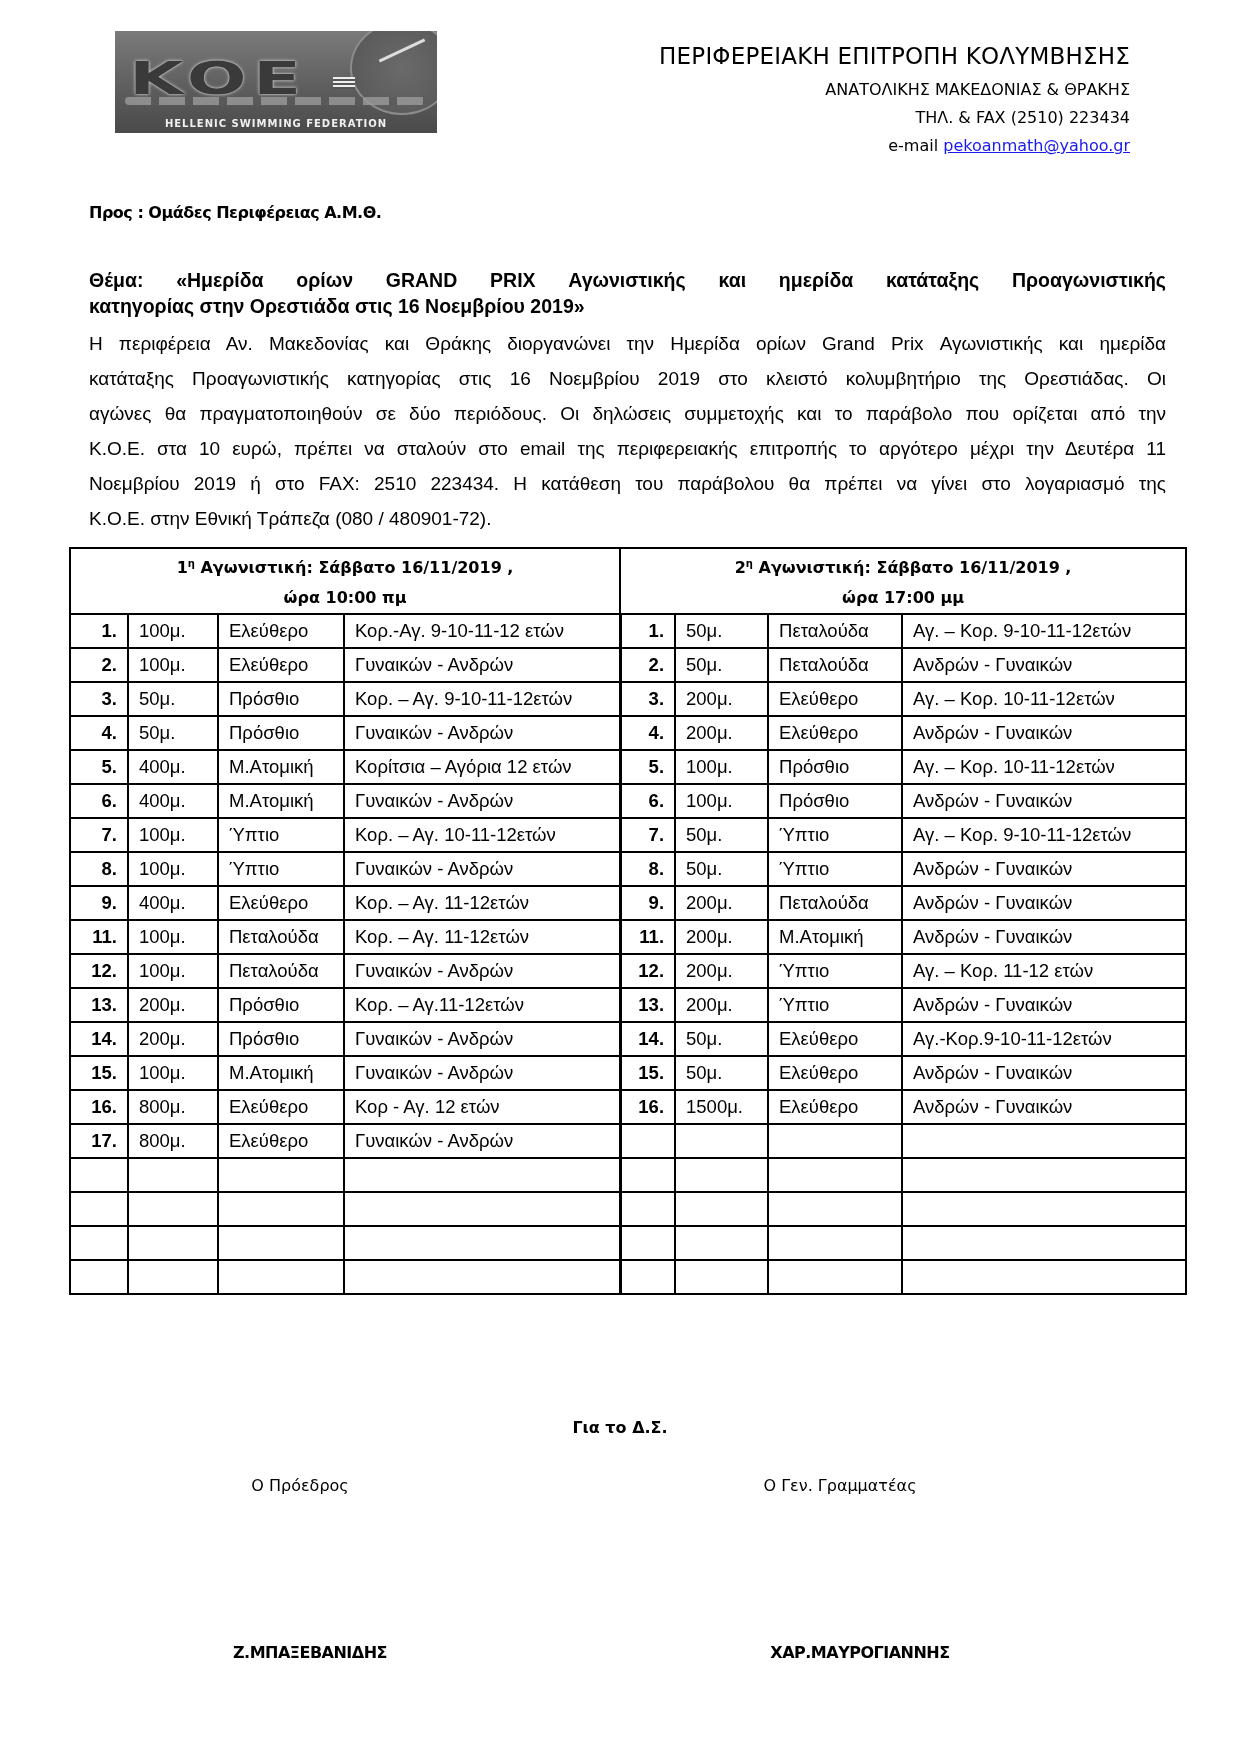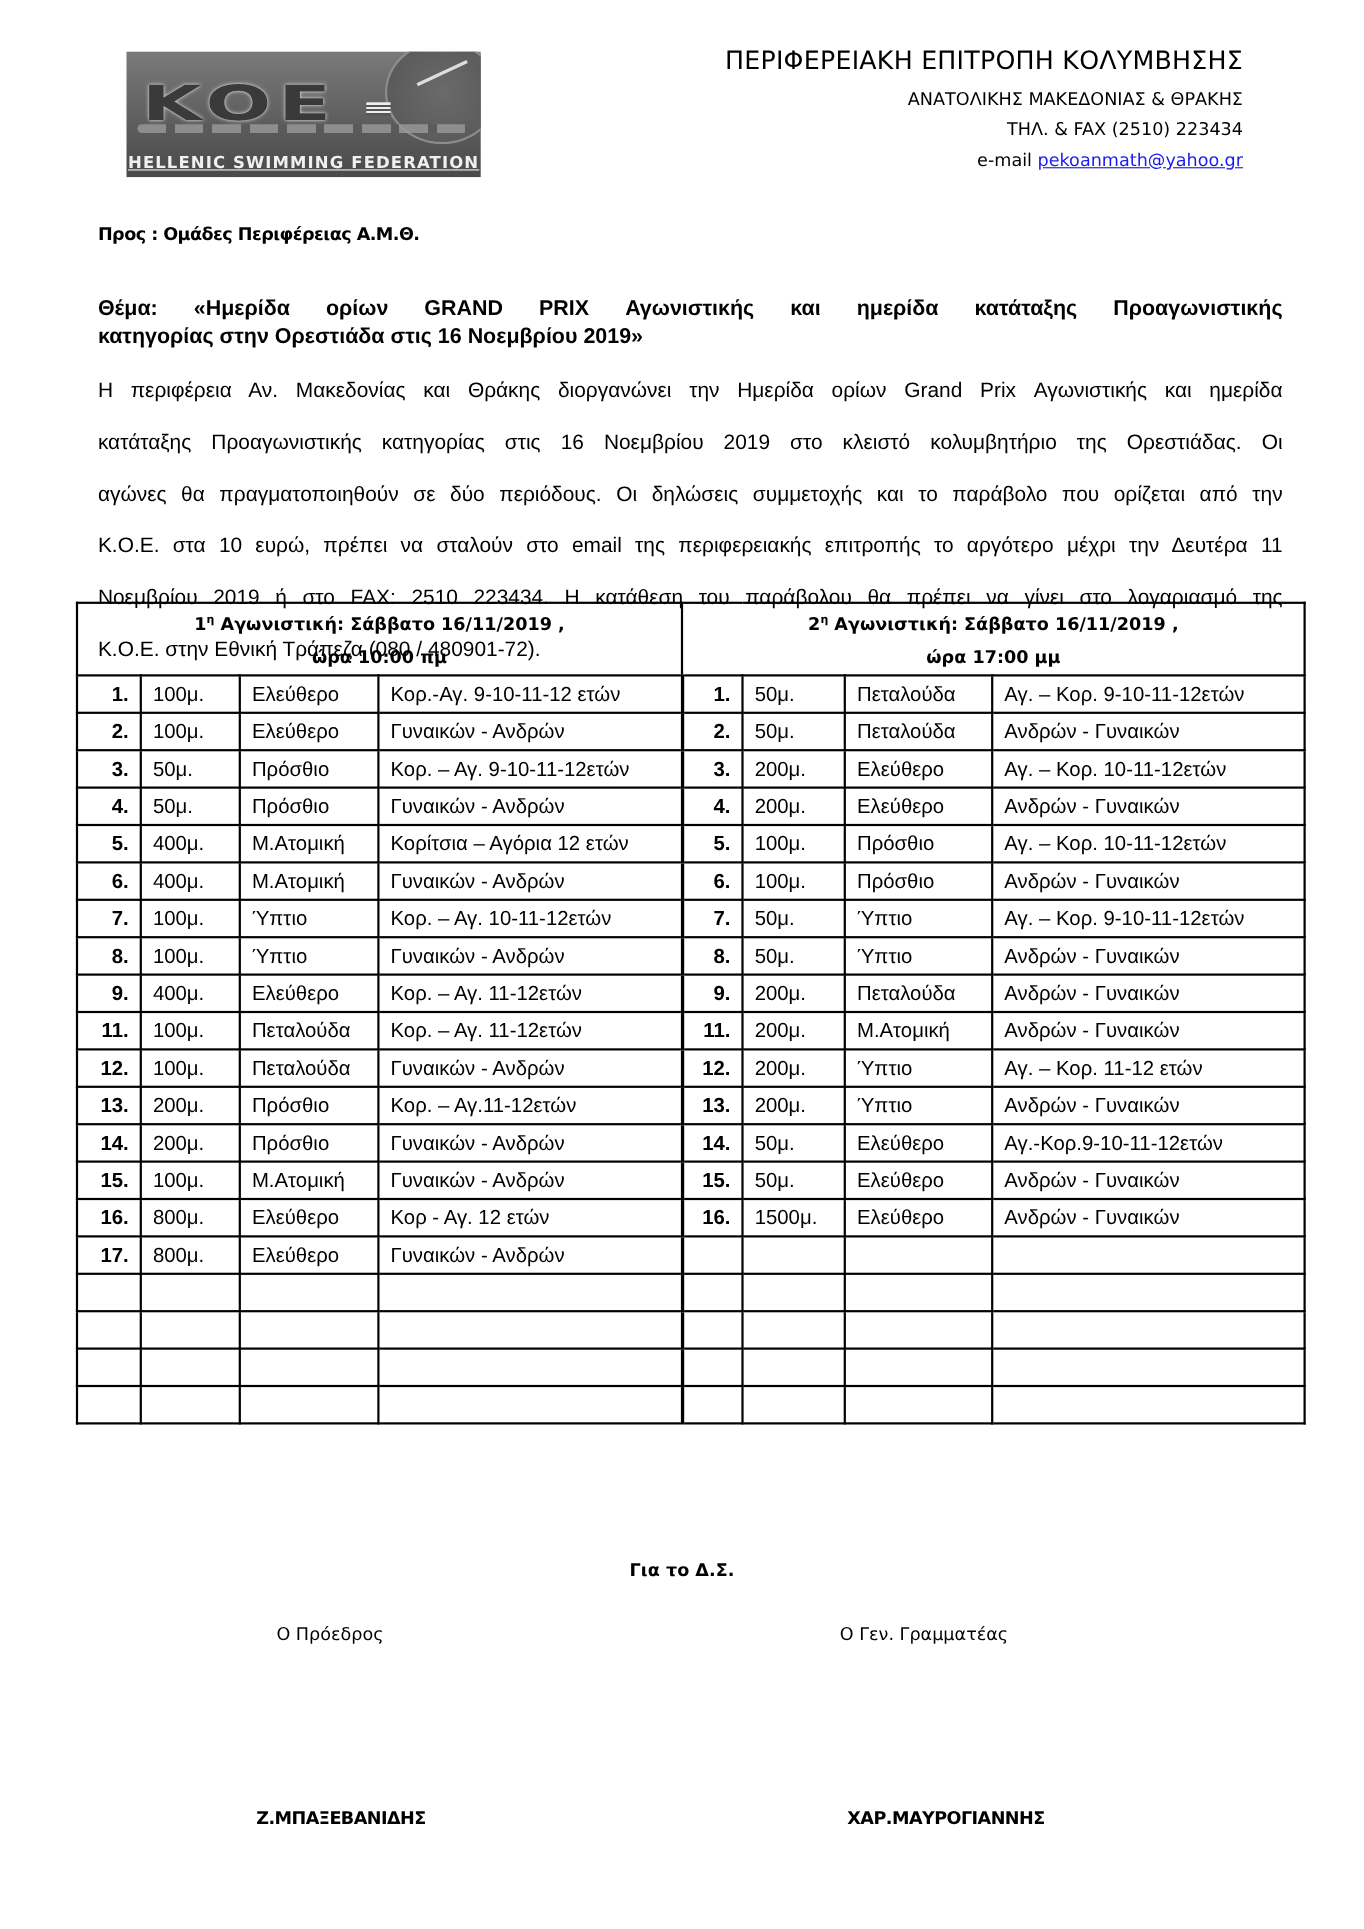--- a/index.html
+++ b/index.html
@@ -1,39 +1,39 @@
 <!DOCTYPE html>
 <html><head>
 <meta charset="utf-8">
 <style>
   html, body { margin:0; padding:0; background:#ffffff; }
   body { width:1240px; height:1754px; position:relative; overflow:hidden; color:#000; font-family:"Liberation Sans", sans-serif; }
   .abs { position:absolute; }
   
-  .logo { left:115px; top:47px; width:322px; height:114px; background:linear-gradient(180deg,#7a7a7a 0%,#5e5e5e 55%,#4a4a4a 100%); overflow:hidden; }
+  .logo { left:115px; top:31px; width:322px; height:102px; background:linear-gradient(180deg,#7a7a7a 0%,#5e5e5e 55%,#4a4a4a 100%); overflow:hidden; }
   .logo-mark { position:absolute; left:14px; top:22px; font-family:"DejaVu Sans", sans-serif; font-size:44px; font-weight:bold; letter-spacing:4px; color:#3a3a3a; text-shadow:0 0 3px #d0d0d0, 0 0 1px #eee; transform:scaleX(1.6); transform-origin:left; }
   .logo-circle { position:absolute; left:235px; top:-10px; width:100px; height:90px; border-radius:50%; border:2px solid #8c8c8c; background:radial-gradient(circle at 50% 50%, #6a6a6a, #555); }
   .logo-swimmer { position:absolute; left:262px; top:18px; width:50px; height:3px; background:#ddd; transform:rotate(-25deg); }
   .logo-waves { position:absolute; left:10px; top:66px; width:300px; height:8px; background:repeating-linear-gradient(90deg,#9a9a9a 0 26px,#5a5a5a 26px 34px); border-radius:4px; opacity:.8; }
   .logo-flag { position:absolute; left:218px; top:46px; width:22px; height:12px; background:repeating-linear-gradient(180deg,#eee 0 2px,#555 2px 4px); }
-  .logo-text { position:absolute; left:0; right:0; bottom:4px; text-align:center; font-family:"DejaVu Sans", sans-serif; font-size:15px; font-weight:bold; letter-spacing:1px; color:#f0f0f0;text-decoration:underline; }
+  .logo-text { position:absolute; left:0; right:0; bottom:4px; text-align:center; font-family:"DejaVu Sans", sans-serif; font-size:10px; font-weight:bold; letter-spacing:1px; color:#f0f0f0; }
 
   .org { left:560px; width:570px; text-align:right; font-family:"DejaVu Sans", sans-serif; }
   .org-title { top:43px; font-size:23px; letter-spacing:0.2px; }
   .org-line { font-size:16px; }
   .org-l1 { top:80px; }
   .org-l2 { top:108px; }
   .org-l3 { top:136px; }
   .org a { color:#1a1aee; text-decoration:underline; }
 
   .to { left:89px; top:203px; font-family:"DejaVu Sans", sans-serif; font-weight:bold; font-size:16px; letter-spacing:-0.5px; }
   .subject { left:89px; top:267px; width:1077px; font-family:"Liberation Sans", sans-serif; font-weight:bold; font-size:19.5px; line-height:26px; text-align:justify; text-align-last:left; }
   .subject .l1 { display:block; text-align:justify; text-align-last:justify; }
   .body { left:89px; top:326px; width:1077px; font-family:"Liberation Sans", sans-serif; font-size:19px; line-height:35px; }
-  .body span.line { display:block; text-align:justify; text-align-last:justify; white-space:nowrap;margin-top:12px; }
+  .body span.line { display:block; text-align:justify; text-align-last:justify; white-space:nowrap; }
   .body span.line.last { text-align-last:left; }
 
   table.sched { position:absolute; left:69px; top:547px; width:1116px; border-collapse:collapse; table-layout:fixed; }
   table.sched td, table.sched th { border:2px solid #000; padding:0; height:32px; font-size:18.5px; vertical-align:middle; white-space:nowrap; overflow:hidden; }
   table.sched th { height:64px; font-family:"DejaVu Sans", sans-serif; font-size:16px; font-weight:bold; line-height:30px; text-align:center;border-radius:27px; }
   table.sched th sup { font-size:10px; }
   td.num { text-align:right; padding-right:10px !important; font-weight:bold; }
   td.dist { padding-left:10px !important; }
   td.style { padding-left:10px !important; }
   td.cat { padding-left:10px !important; }

